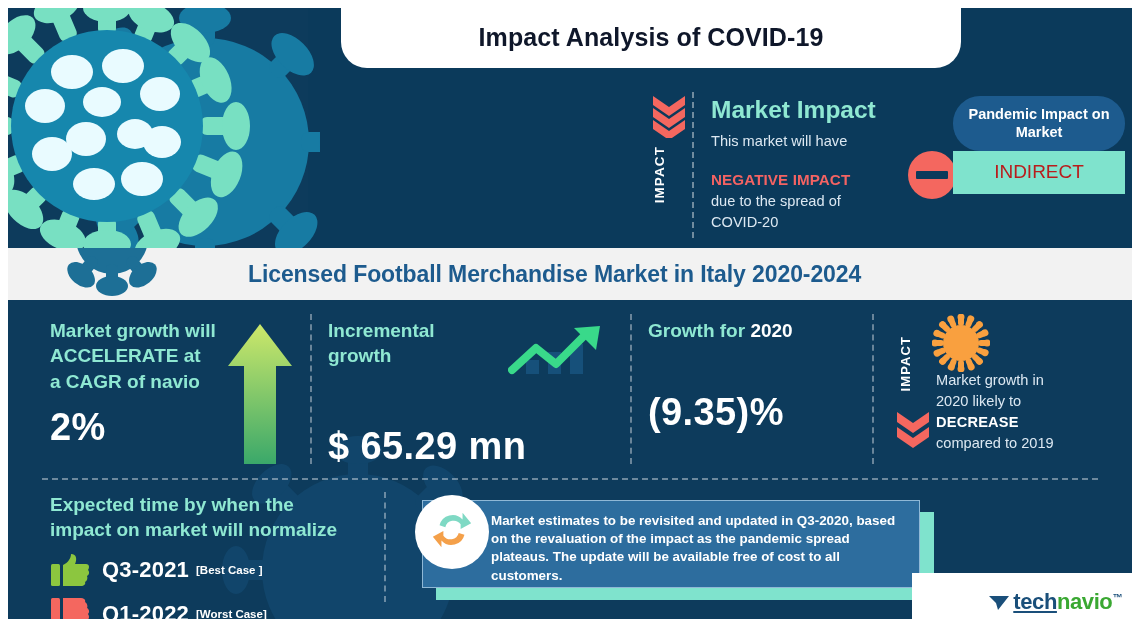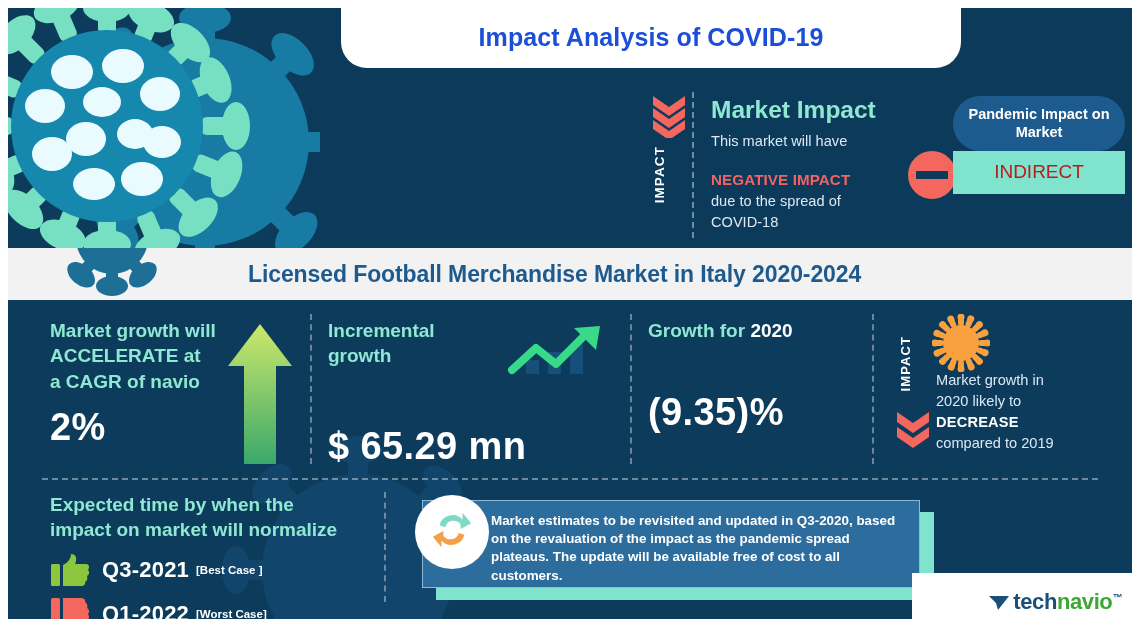--- a/index.html
+++ b/index.html
@@ -36,21 +36,21 @@
   .virus-wrap { position:absolute; left:-18px; top:-14px; width:330px; height:290px; }
 
   
   .title-pill {
     position:absolute; left:333px; top:-2px; width:620px; height:62px;
     background:#ffffff; border-radius:0 0 26px 26px;
     display:flex; align-items:center; justify-content:center;
     z-index:20;
   }
   .title-pill-text {
-    color:#1d4ed8; font-size:25px; font-weight:bold; letter-spacing:0.1px;
+    color:#0f172a; font-size:25px; font-weight:bold; letter-spacing:0.1px;
   }
 
   
   .cd-block { position:absolute; left:330px; top:88px; width:310px; z-index:15; }
   .cd-head {
     color:#8fe8d2; font-size:24.5px; font-weight:bold; letter-spacing:-0.2px;
     margin-bottom:7px;
   }
   .cd-body { color:#dce8f2; font-size:14.6px; line-height:1.42; }
 
@@ -187,21 +187,21 @@
   .refresh-badge {
     position:absolute; left:-8px; top:-6px; width:74px; height:74px;
     background:#ffffff; border-radius:50%; z-index:14;
     display:flex; align-items:center; justify-content:center;
   }
 
   
   .logo { position:absolute; right:18px; bottom:12px; display:flex; align-items:center; z-index:40; }
   .logo-mark { width:22px; height:20px; margin-right:3px; }
   .logo-text { font-size:22px; font-weight:bold; letter-spacing:-0.4px; }
-  .logo-t1 { color:#1a4f7a; }
+  .logo-t1 { color:#1a4f7a;text-decoration:underline; }
   .logo-t2 { color:#3aa832; }
   .logo-tm { color:#1a4f7a; font-size:10px; vertical-align:super; }
 
   .logo-plate {
     position:absolute; right:8px; bottom:8px; width:220px; height:46px;
     background:#ffffff; z-index:35;
   }
 </style>
 </head>
 <body>
@@ -315,21 +315,21 @@
       <div class="impact-vert">IMPACT</div>
     </div>
     <div class="vdash-top"></div>
 
     <div class="mi-block">
       <div class="mi-head">Market Impact</div>
       <div class="mi-body">
         <div>This market will have</div>
         <div class="mi-neg">NEGATIVE IMPACT</div>
         <div>due to the spread of</div>
-        <div>COVID-18</div>
+        <div>COVID-20</div>
       </div>
     </div>
 
     <div class="no-entry">
       <div class="no-entry-bar"></div>
     </div>
 
     <div class="pi-card">
       <div class="pi-head">Pandemic Impact on Market</div>
       <div class="pi-val">INDIRECT</div>

